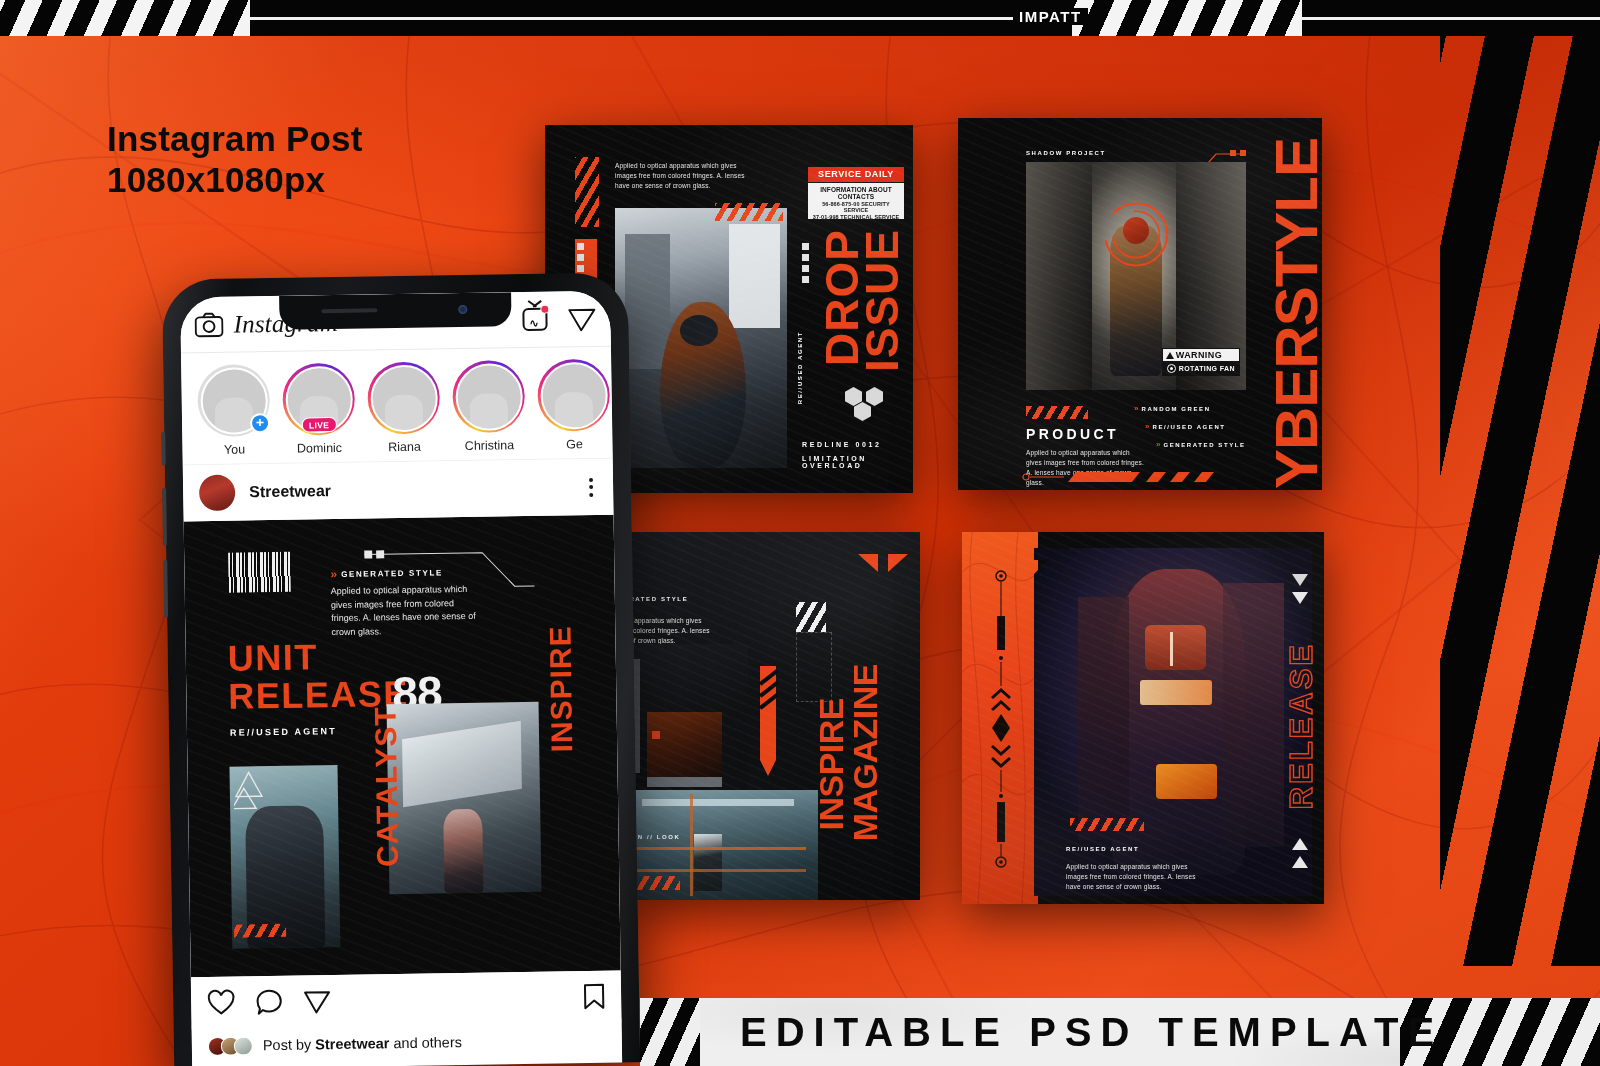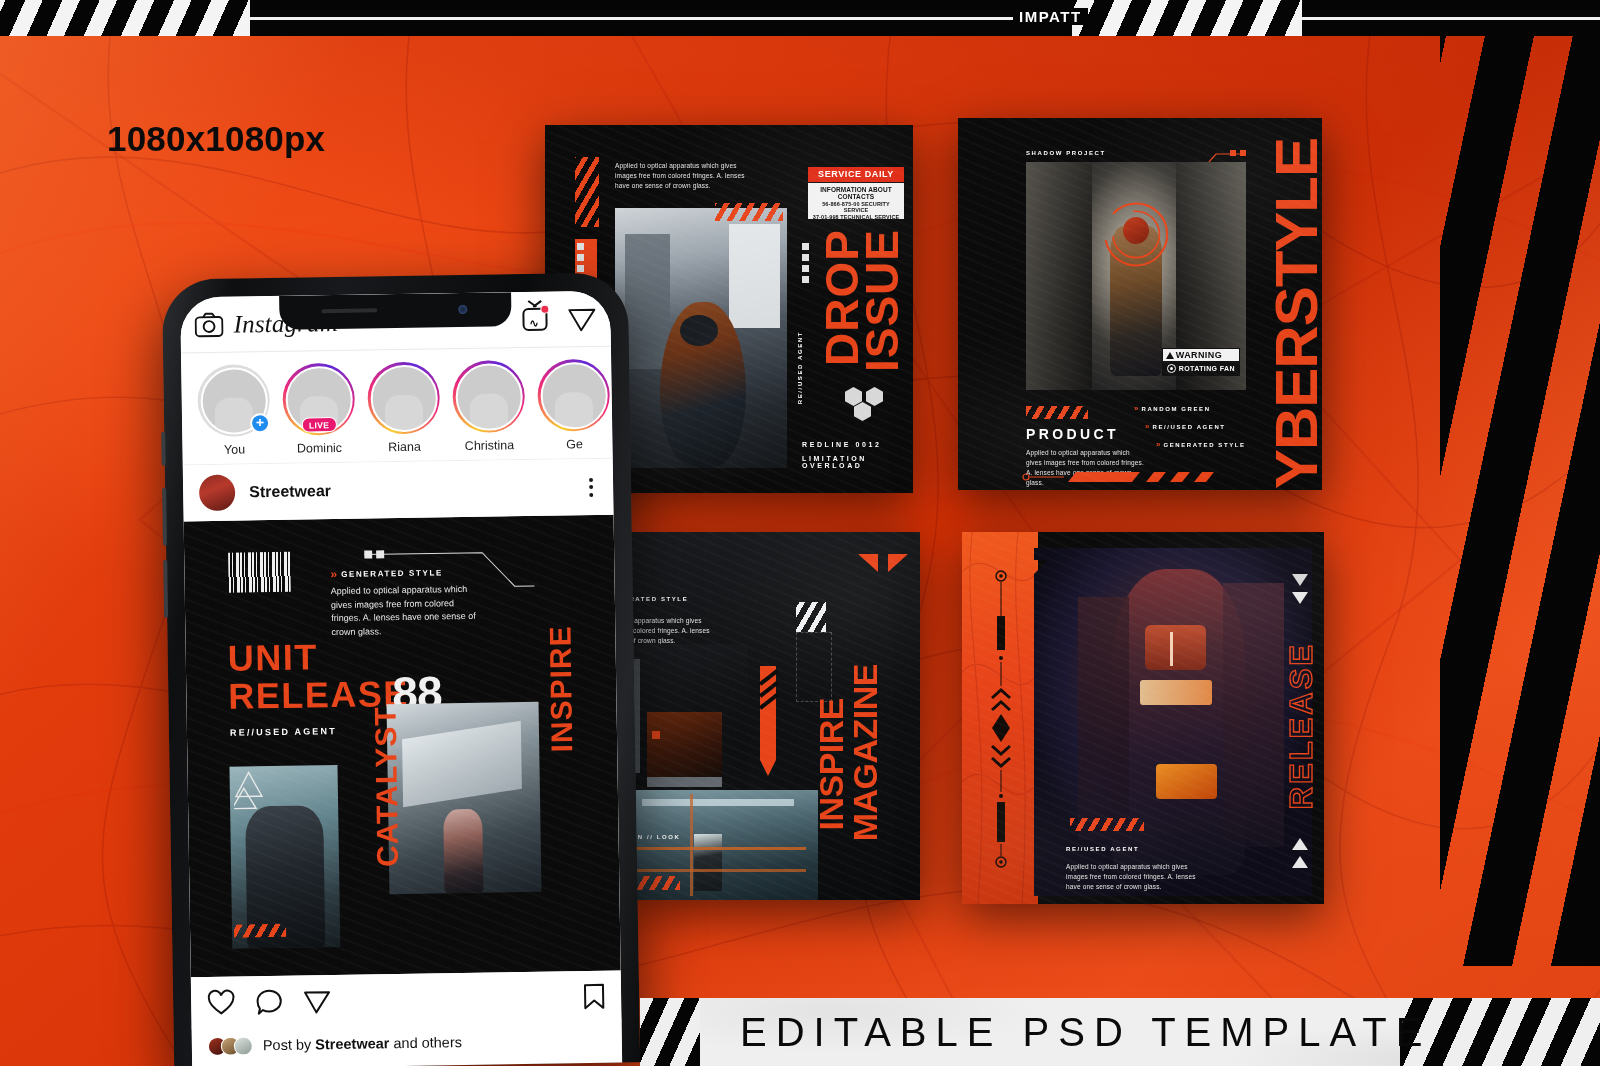--- a/index.html
+++ b/index.html
@@ -84,21 +84,21 @@
       #050505 0px,#050505 14px,#efefef 14px,#efefef 28px);
   }
   .bot-stripe-r {
     position:absolute; right:0px; top:0; width:200px; height:68px;
     background: repeating-linear-gradient(-66deg,
       #050505 0px,#050505 18px,#efefef 18px,#efefef 36px);
   }
   .bot-title {
     position:relative; z-index:2;
     margin-left:100px;
-    font-size:40px; font-weight:normal; color:#0a0a0a;
+    font-size:40px; font-weight:bold; color:#0a0a0a;
     letter-spacing:9px; font-family:"Liberation Sans", sans-serif;
     white-space:nowrap;
   }
 
   
   .headline {
     position:absolute; left:107px; top:118px; z-index:20;
     color:#0b0b0b; font-weight:bold; line-height:1.18;
     font-family:"Liberation Sans", sans-serif;
   }
@@ -348,20 +348,21 @@
 
   <div class="topbar">
     <div class="rule l"></div>
     <div class="rule r"></div>
     <div class="stripe-band sb-a"></div>
     <div class="stripe-band sb-b"></div>
     <div class="brand-tag">IMPATT</div>
   </div>
 
   <div class="headline">
+    <div class="l1">Instagram Post</div>
     <div class="l2">1080x1080px</div>
   </div>
 
   <div class="card" id="card-drop">
 
     <div class="hz-bars" style="position:absolute;left:30px;top:32px;width:24px;height:70px;"></div>
     <div style="position:absolute;left:32px;top:118px;">
       <div class="sqdots">
           <span></span>
           <span></span>

